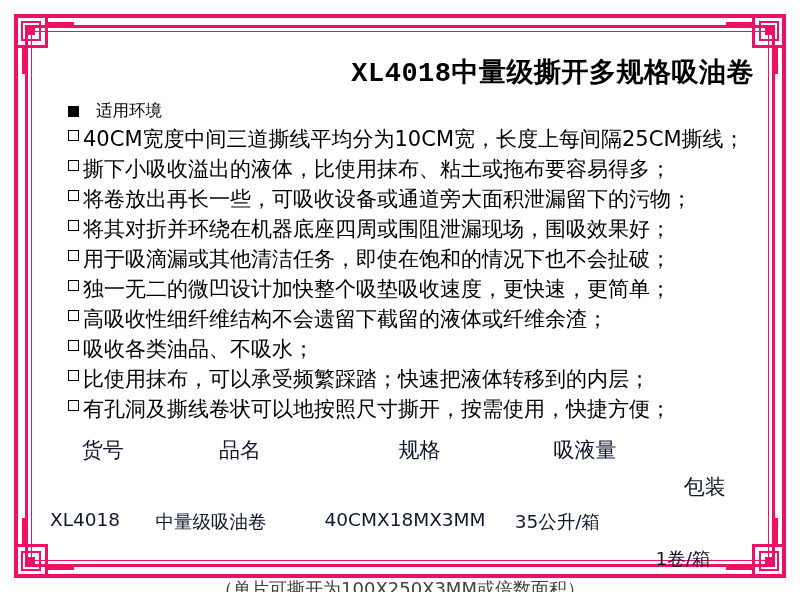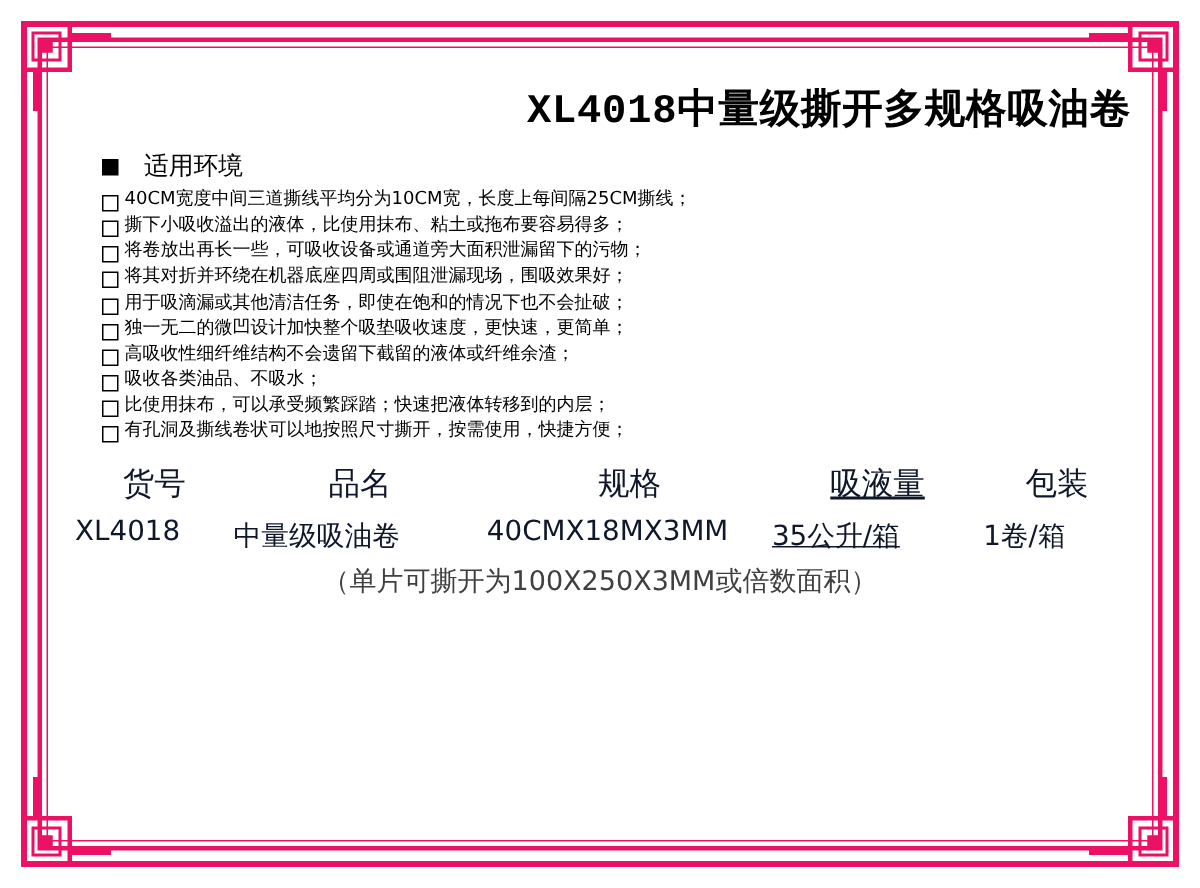--- a/index.html
+++ b/index.html
@@ -112,21 +112,21 @@
     background: #000;
     margin-right: 3px;
   }
 
   .bullet-list {
     margin: 0;
     padding: 0 0 0 22px;
     list-style: none;
   }
   .bullet-list li {
-    font-size: 12px;
+    font-size: 21px;
     line-height: 1.43;
     color: #000;
     white-space: nowrap;
     display: flex;
     align-items: flex-start;
     gap: 1px;
   }
   .checkbox {
     display: inline-block;
     width: 11px;
@@ -151,22 +151,22 @@
   }
   .spec-head {
     font-size: 21px;
     margin-bottom: 8px;
   }
   .spec-row { font-size: 18.5px; }
 
   .col-code  { width: 15%;  text-align: left; padding-left: 4px; }
   .col-name  { width: 24%;  text-align: left; }
   .col-spec  { width: 27%;  text-align: left; }
-  .col-abs   { width: 20%;  text-align: left; text-decoration: underline; }
-  .col-pack  { width: 14%;  text-align: left; }
+  .col-abs   { width: 20%;  text-align: left; }
+  .col-pack  { width: 14%;  text-align: left; margin-top: 37px; }
 
   .spec-head .col-code { text-align: center; }
   .spec-head .col-name { text-align: center; }
   .spec-head .col-spec { text-align: center; }
   .spec-head .col-abs  { text-align: center; }
   .spec-head .col-pack { text-align: center; }
 
   .spec-note {
     text-align: center;
     font-size: 18px;

